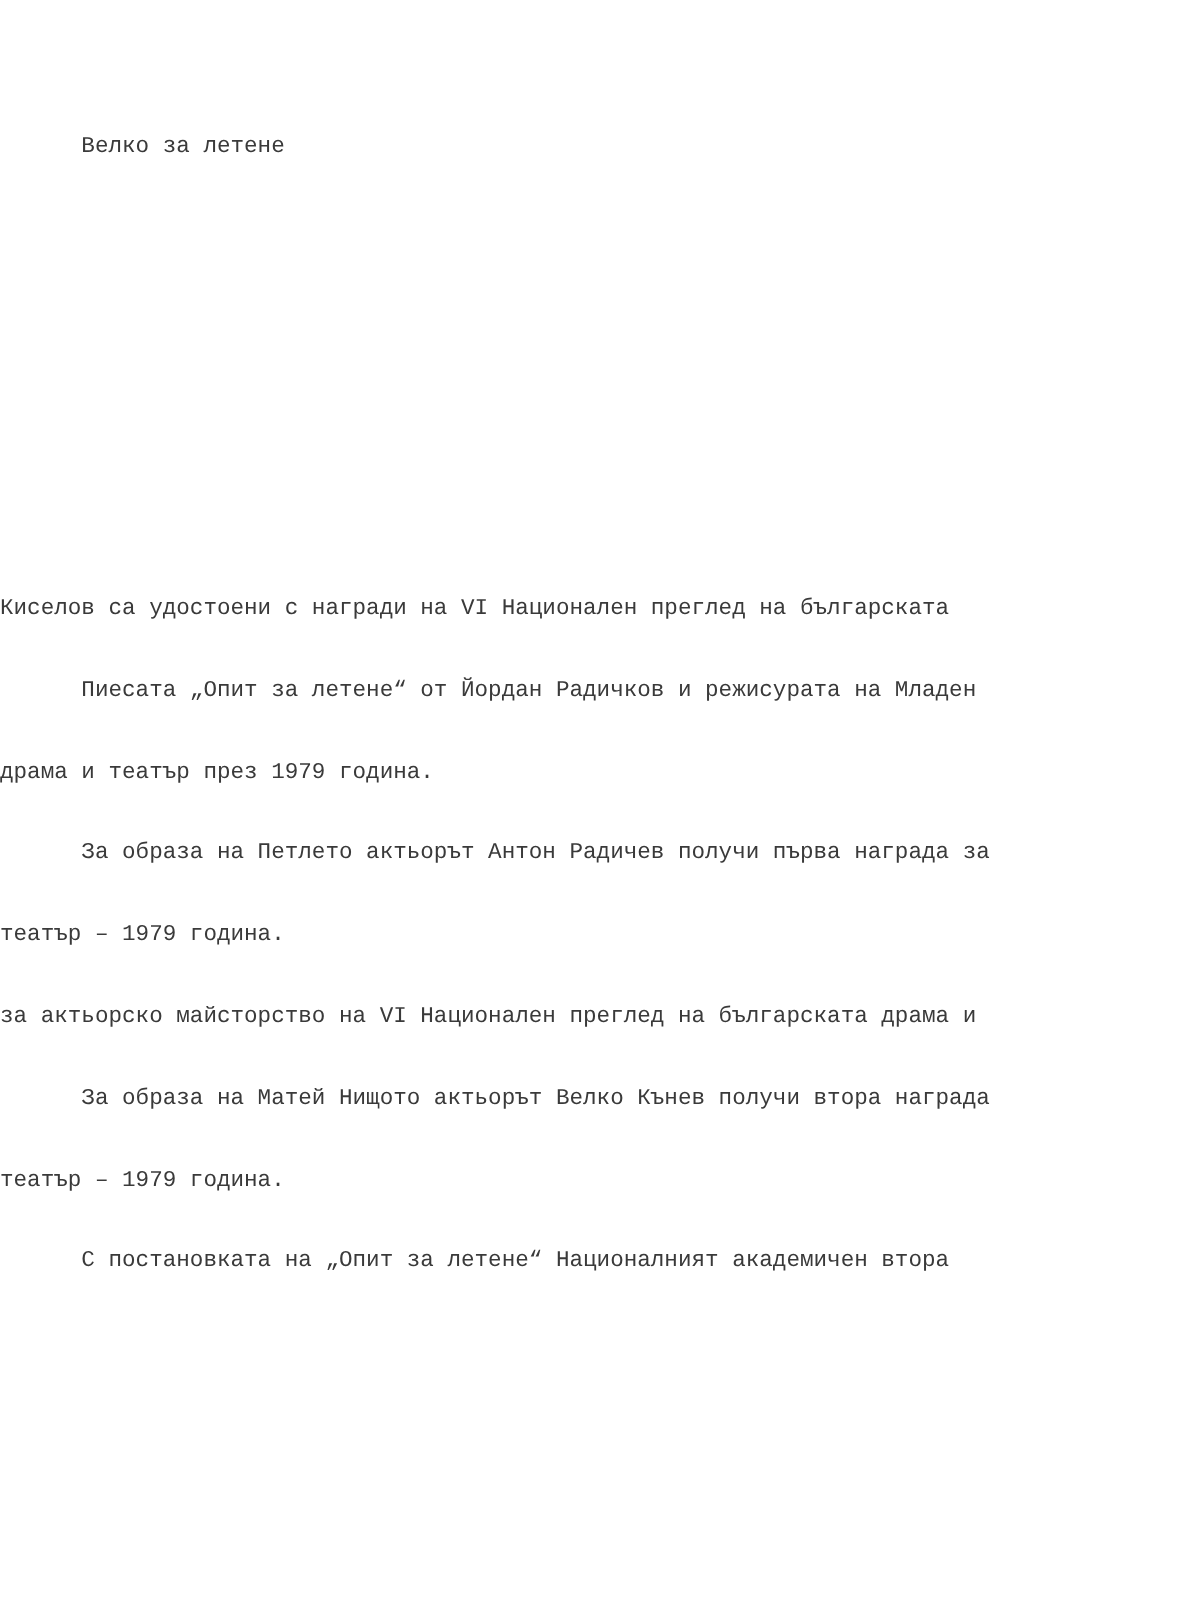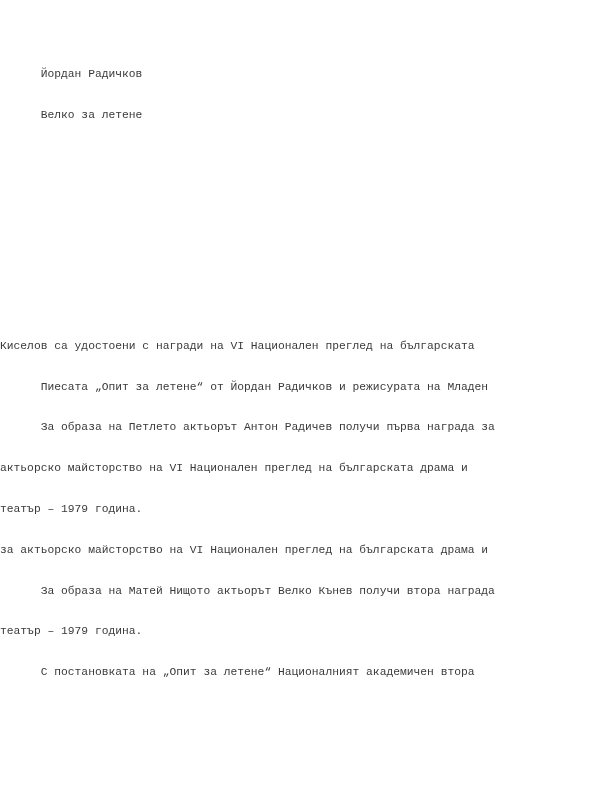--- a/index.html
+++ b/index.html
@@ -11,31 +11,30 @@
     white-space: pre;
   }
   .line { height: 13.6px; display: block; }
   .blank { height: 13.6px; display: block; }
 </style>
 </head>
 <body>
 
 <div class="doc">
   <span class="blank"></span>
-  <span class="line">      Йордан Радичков</span>
   <span class="line">      Велко за летене</span>
   <span class="blank"></span>
   <span class="blank"></span>
   <span class="blank"></span>
   <span class="blank"></span>
   <div>
     <span class="line">Киселов са удостоени с награди на VI Национален преглед на българската</span>
     <span class="line">      Пиесата „Опит за летене“ от Йордан Радичков и режисурата на Младен</span>
+    <span class="line">драма и театър през 1979 година.</span>
     <span class="line">      За образа на Петлето актьорът Антон Радичев получи първа награда за</span>
-    <span class="line">актьорско майсторство на VI Национален преглед на българската драма и</span>
     <span class="line">театър – 1979 година.</span>
     <span class="line">за актьорско майсторство на VI Национален преглед на българската драма и</span>
     <span class="line">      За образа на Матей Нищото актьорът Велко Кънев получи втора награда</span>
     <span class="line">театър – 1979 година.</span>
     <span class="line">      С постановката на „Опит за летене“ Националният академичен втора</span>
     
     
     
     
     

